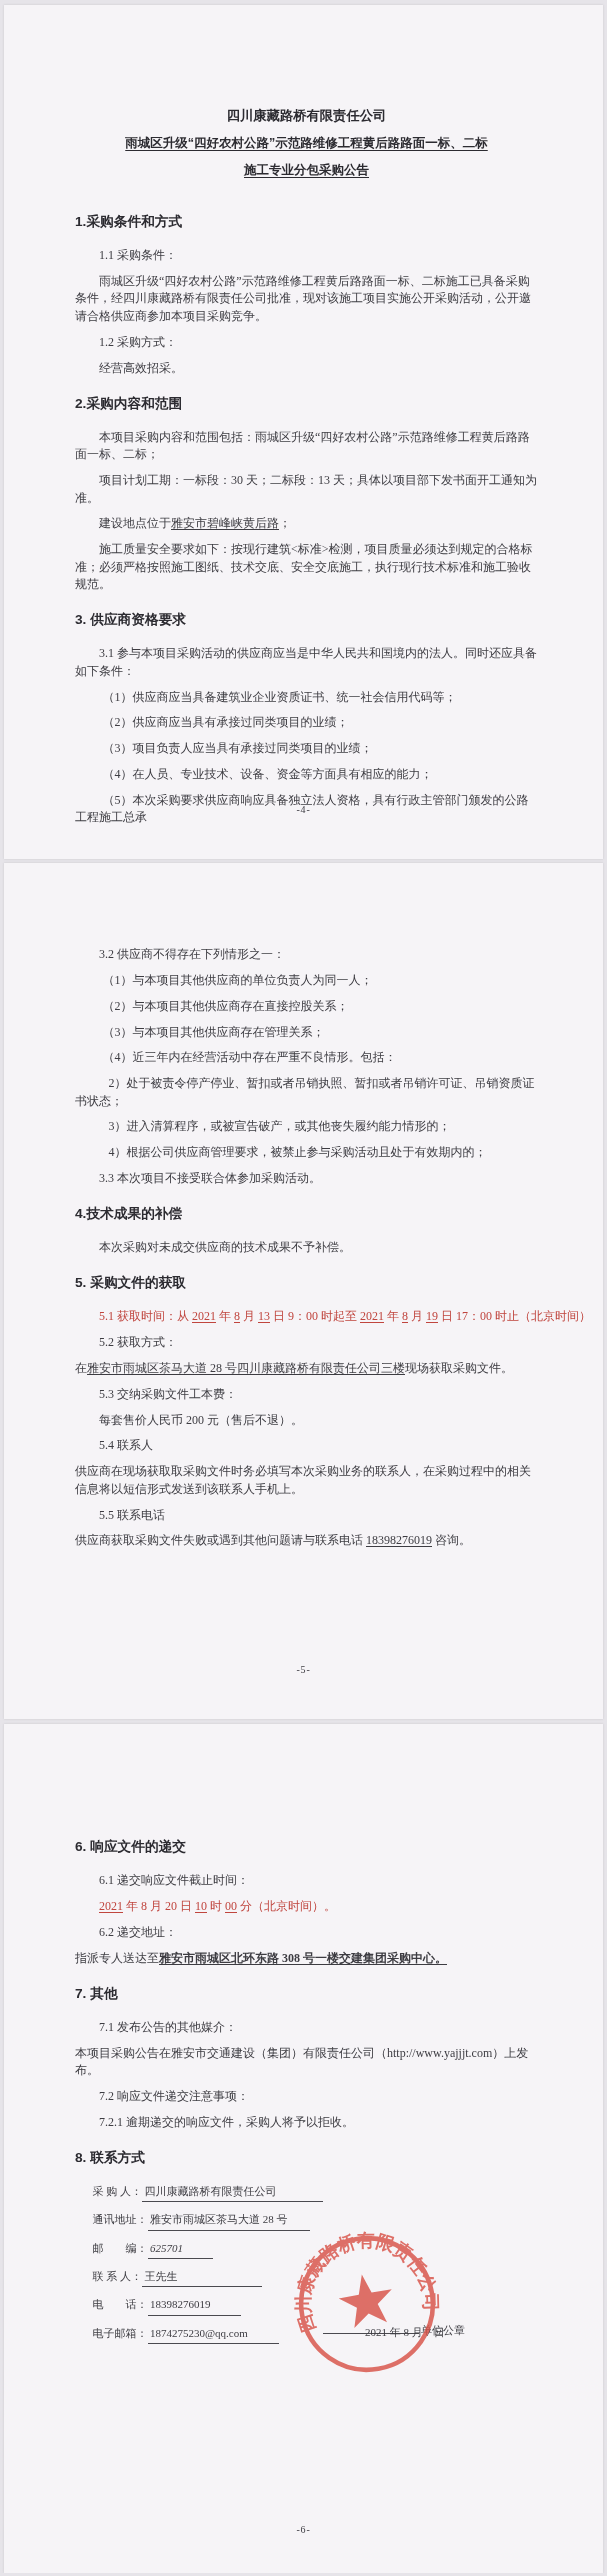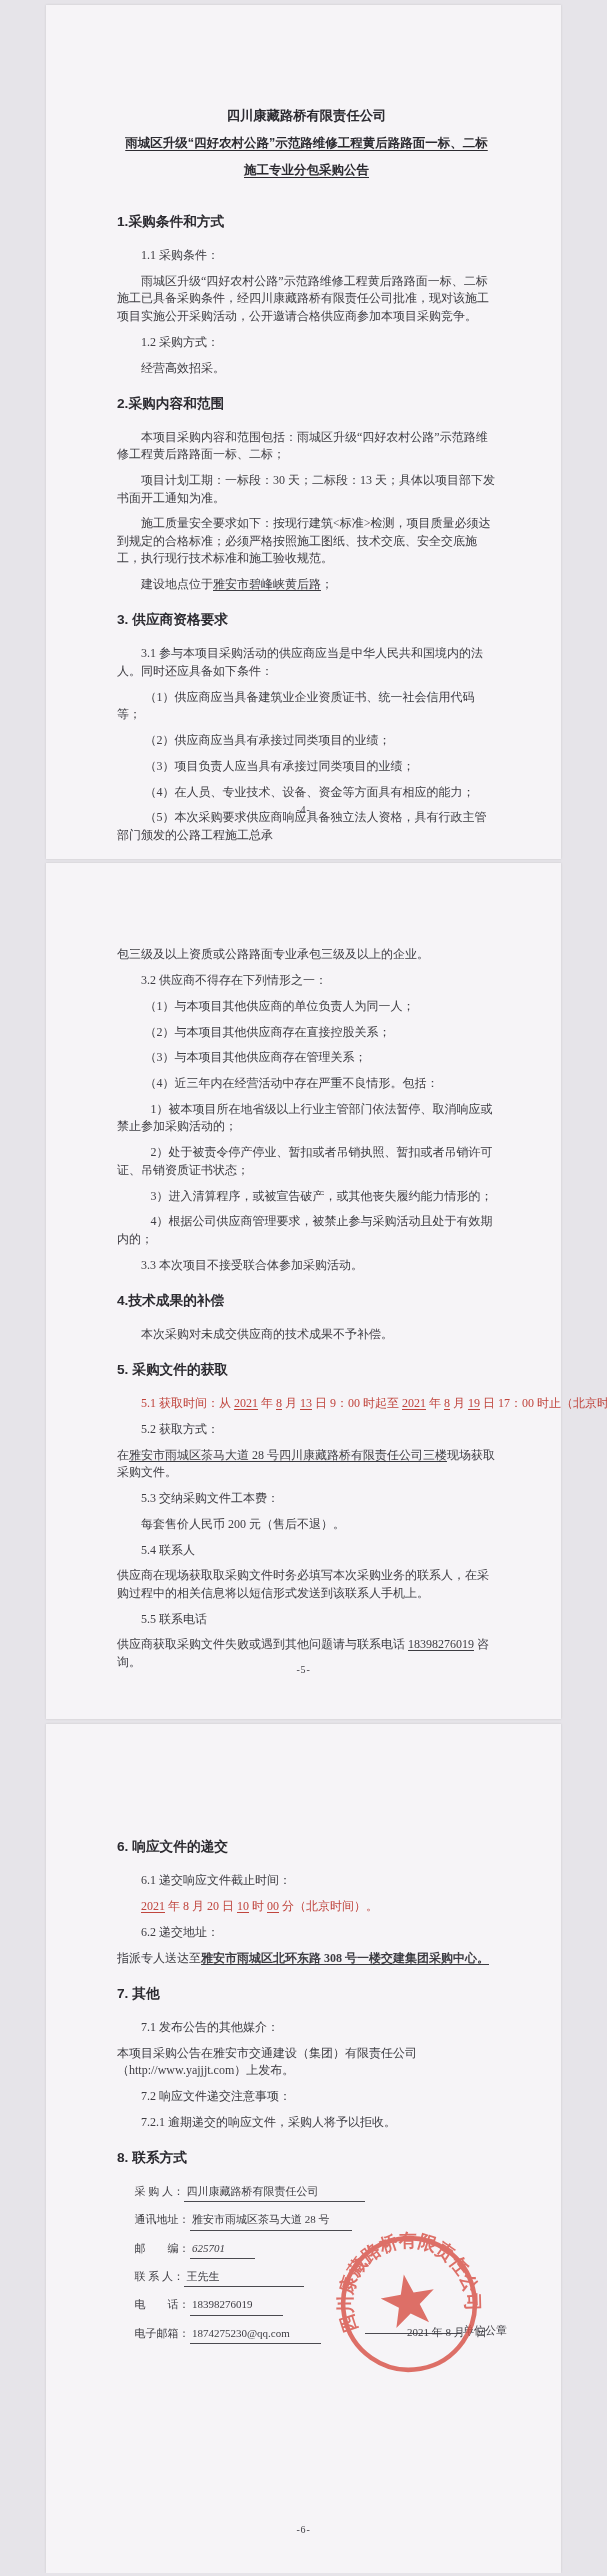--- a/index.html
+++ b/index.html
@@ -15,21 +15,21 @@
   html,body{margin:0;padding:0;}
   body{
     width:607px;
     background:var(--canvas-bg);
     font-family:"Liberation Serif","DejaVu Serif",serif;
     color:var(--ink);
   }
   .doc-canvas{width:607px;padding:4.6px 0 0;}
   .page{
     position:relative;
-    width:515px;
+    width:599px;
     margin:0 auto;
     background:var(--page-bg);
     box-shadow:0 0 2.3px rgba(0,0,0,.12);
     padding:0 65px 0 71px;
   }
   .page-gap{height:4.6px;}
   .pg1{height:854px;padding-top:102px;}
   .pg2{height:856px;padding-top:83px;}
   .pg3{height:849px;padding-top:103px;}
 
@@ -142,44 +142,42 @@
 
     <div class="h first">1.采购条件和方式</div>
     <div class="p">1.1 采购条件：</div>
     <div class="p">雨城区升级“四好农村公路”示范路维修工程黄后路路面一标、二标施工已具备采购条件，经四川康藏路桥有限责任公司批准，现对该施工项目实施公开采购活动，公开邀请合格供应商参加本项目采购竞争。</div>
     <div class="p">1.2 采购方式：</div>
     <div class="p">经营高效招采。</div>
 
     <div class="h">2.采购内容和范围</div>
     <div class="p">本项目采购内容和范围包括：雨城区升级“四好农村公路”示范路维修工程黄后路路面一标、二标；</div>
     <div class="p">项目计划工期：一标段：30 天；二标段：13 天；具体以项目部下发书面开工通知为准。</div>
+    <div class="p"><span>建设地点位于</span><span class="u">雅安市碧峰峡黄后路</span><span>；</span></div>
     <div class="p">施工质量安全要求如下：按现行建筑&lt;标准&gt;检测，项目质量必须达到规定的合格标准；必须严格按照施工图纸、技术交底、安全交底施工，执行现行技术标准和施工验收规范。</div>
-    <div class="p"><span>建设地点位于</span><span class="u">雅安市碧峰峡黄后路</span><span>；</span></div>
 
     <div class="h">3. 供应商资格要求</div>
     <div class="p">3.1 参与本项目采购活动的供应商应当是中华人民共和国境内的法人。同时还应具备如下条件：</div>
     <div class="p item">（1）供应商应当具备建筑业企业资质证书、统一社会信用代码等；</div>
     <div class="p item">（2）供应商应当具有承接过同类项目的业绩；</div>
     <div class="p item">（3）项目负责人应当具有承接过同类项目的业绩；</div>
     <div class="p item">（4）在人员、专业技术、设备、资金等方面具有相应的能力；</div>
     <div class="p item">（5）本次采购要求供应商响应具备独立法人资格，具有行政主管部门颁发的公路工程施工总承</div>
 
     <div class="pgnum">-4-</div>
   </div>
 
   <div class="page-gap"></div>
 
   <div class="page pg2">
-    <div class="p flush">包三级及以上资质或公路路面专业承包三级及以上的企业。</div>
     <div class="p">3.2 供应商不得存在下列情形之一：</div>
     <div class="p item">（1）与本项目其他供应商的单位负责人为同一人；</div>
     <div class="p item">（2）与本项目其他供应商存在直接控股关系；</div>
     <div class="p item">（3）与本项目其他供应商存在管理关系；</div>
     <div class="p item">（4）近三年内在经营活动中存在严重不良情形。包括：</div>
-    <div class="p item2">1）被本项目所在地省级以上行业主管部门依法暂停、取消响应或禁止参加采购活动的；</div>
     <div class="p item2">2）处于被责令停产停业、暂扣或者吊销执照、暂扣或者吊销许可证、吊销资质证书状态；</div>
     <div class="p item2">3）进入清算程序，或被宣告破产，或其他丧失履约能力情形的；</div>
     <div class="p item2">4）根据公司供应商管理要求，被禁止参与采购活动且处于有效期内的；</div>
     <div class="p">3.3 本次项目不接受联合体参加采购活动。</div>
 
     <div class="h">4.技术成果的补偿</div>
     <div class="p">本次采购对未成交供应商的技术成果不予补偿。</div>
 
     <div class="h">5. 采购文件的获取</div>
     <div class="p red nowrap"><span>5.1 获取时间：从 </span><span class="u">2021</span><span> 年 </span><span class="u">8</span><span> 月 </span><span class="u">13</span><span> 日 9：00 时起至 </span><span class="u">2021</span><span> 年 </span><span class="u">8</span><span> 月 </span><span class="u">19</span><span> 日 17：00 时止（北京时间）</span></div>

